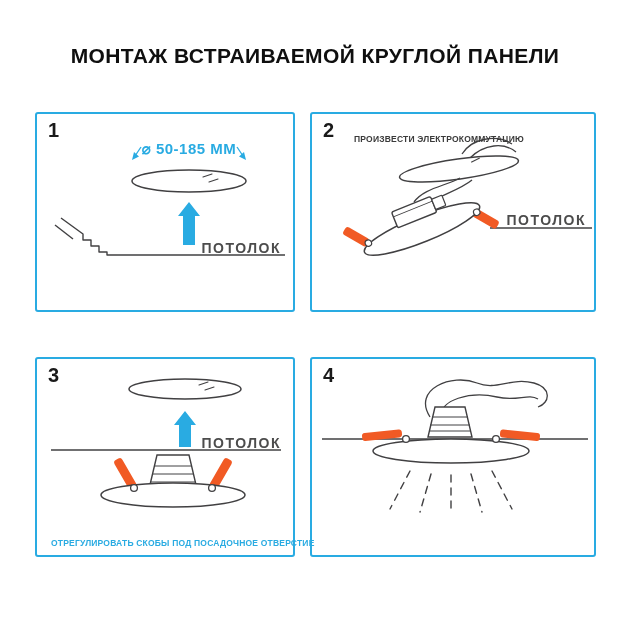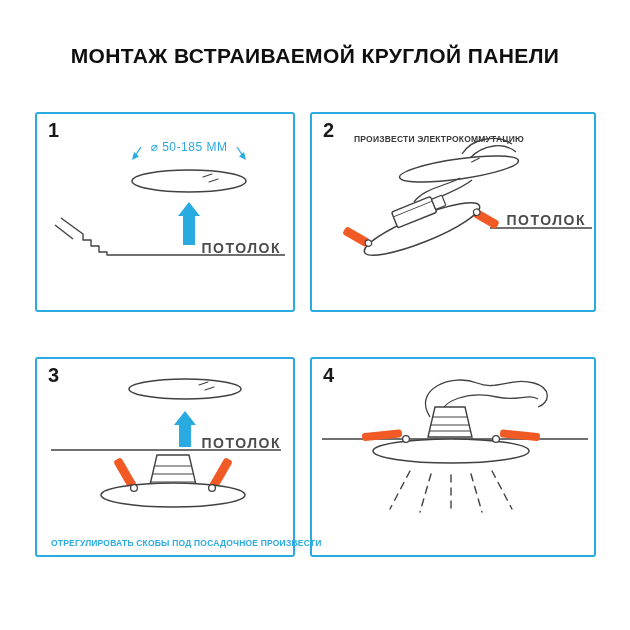--- a/index.html
+++ b/index.html
@@ -27,21 +27,21 @@
     position:absolute; top:5px; left:11px;
     font-size:20px; font-weight:700; color:#1a1a1a; z-index:3;
   }
   .illustration { position:absolute; inset:0; width:100%; height:100%; z-index:1; }
   .ceiling-label {
     position:absolute; font-size:14px; font-weight:700;
     letter-spacing:1.5px; color:#4c4c4c; z-index:2; white-space:nowrap;
   }
   .dim-label {
     position:absolute; left:52px; top:26px; width:200px; text-align:center;
-    font-size:12px; font-weight:400; color:#29abe2; letter-spacing:0.5px; z-index:2;
+    font-size:15px; font-weight:700; color:#29abe2; letter-spacing:0.5px; z-index:2;
     white-space:nowrap;
   }
   .instruction {
     position:absolute; font-size:8.5px; font-weight:700; color:#3a3a3a;
     letter-spacing:0.2px; z-index:2; white-space:nowrap;
   }
   .instruction.top2 { top:20px; left:42px; }
   .instruction.blue { color:#29abe2; bottom:7px; left:14px; }
   .cl1 { top:126px; right:12px; }
   .cl2 { top:98px;  right:8px; }
@@ -114,21 +114,21 @@
         <rect x="130" y="91" width="11" height="11" rx="1" fill="#fff" stroke="#414042" stroke-width="1.2"></rect>
         <circle cx="55" cy="108" r="3.2" fill="#fff" stroke="#414042" stroke-width="1.2"></circle>
         <circle cx="167" cy="120" r="3.2" fill="#fff" stroke="#414042" stroke-width="1.2"></circle>
       </g>
     </svg>
   </section>
 
   <section class="panel p3">
     <span class="step-num">3</span>
     <span class="ceiling-label cl3">ПОТОЛОК</span>
-    <span class="instruction blue">ОТРЕГУЛИРОВАТЬ СКОБЫ ПОД ПОСАДОЧНОЕ ПРОИЗВЕСТИ</span>
+    <span class="instruction blue">ОТРЕГУЛИРОВАТЬ СКОБЫ ПОД ПОСАДОЧНОЕ ОТВЕРСТИЕ</span>
     <svg class="illustration" viewBox="0 0 256 196" preserveAspectRatio="none">
       <ellipse cx="148" cy="30" rx="56" ry="10" fill="#fff" stroke="#414042" stroke-width="1.5"></ellipse>
       <g stroke="#414042" stroke-width="1.1" stroke-linecap="round" fill="none">
         <path d="M162 26 l9 -3"></path>
         <path d="M168 31 l9 -3"></path>
       </g>
       <path d="M148 52 L159 66 L154 66 L154 88 L142 88 L142 66 L137 66 Z" fill="#29abe2"></path>
       <path d="M14 91 L244 91" stroke="#414042" stroke-width="1.4"></path>
       <g transform="rotate(-30 96 128)">
         <rect x="91.5" y="96" width="9" height="34" rx="3" fill="#f15a24"></rect>

